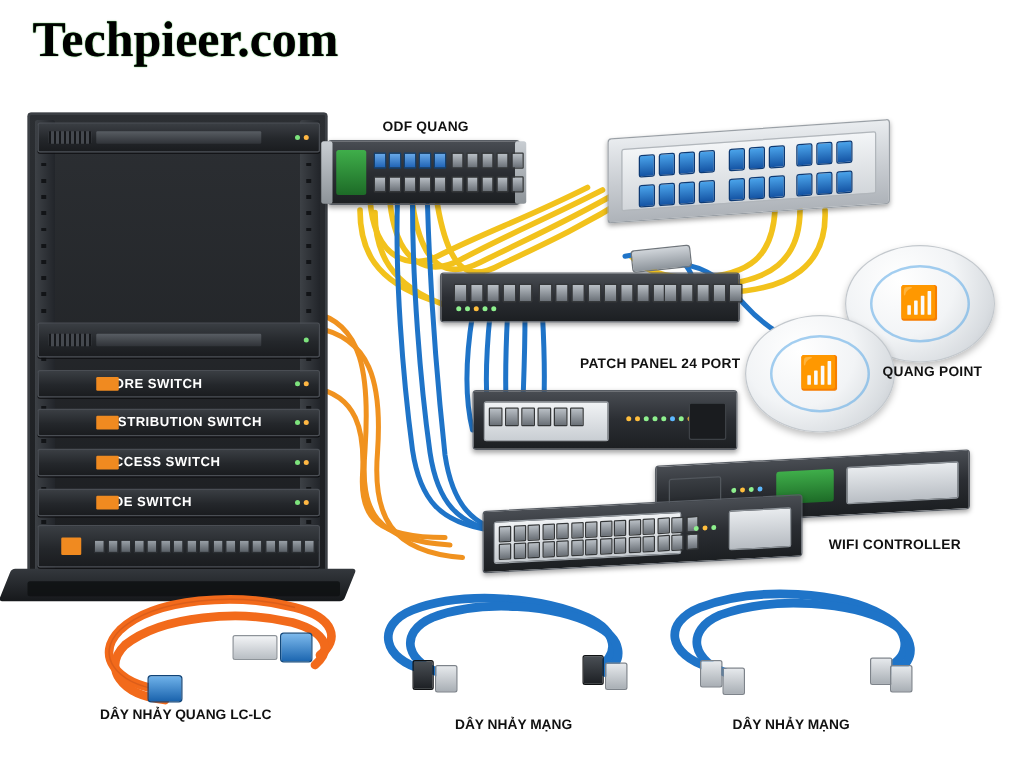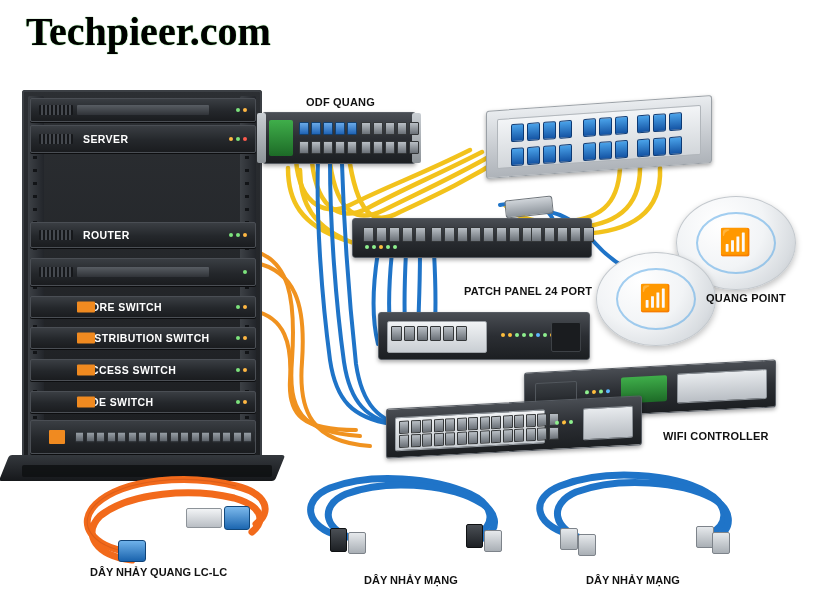--- a/index.html
+++ b/index.html
@@ -270,40 +270,22 @@
 
   <div class="unit" style="top:98px;height:22px;">
     <div class="vent"></div>
     <div class="face-lines"></div>
     <div class="leds">
         <i></i>
         <i class="amber"></i>
       </div>
   </div>
 
-  <div class="unit" style="top:125px;height:26px;">
-    <div class="vent"></div>
-    <span class="uname">SERVER</span>
-    <div class="leds">
-        <i class="amber"></i>
-        <i></i>
-        <i class="red"></i>
-      </div>
-  </div>
-
-
-  <div class="unit" style="top:222px;height:24px;">
-    <div class="vent"></div>
-    <span class="uname">ROUTER</span>
-    <div class="leds">
-        <i></i>
-        <i></i>
-        <i class="amber"></i>
-      </div>
-  </div>
+
+
 
   <div class="unit" style="top:258px;height:26px;">
     <div class="vent"></div>
     <div class="face-lines"></div>
     <div class="leds">
         <i></i>
       </div>
   </div>
 
   <div class="unit" style="top:296px;height:20px;">
@@ -578,19 +560,19 @@
   <div class="conn-dark" style="left:330px;top:528px;z-index:4;"></div>
   <div class="conn-grey" style="left:348px;top:532px;z-index:4;"></div>
   <div class="conn-dark" style="left:466px;top:524px;z-index:4;"></div>
   <div class="conn-grey" style="left:484px;top:530px;z-index:4;"></div>
 
   <div class="conn-grey" style="left:560px;top:528px;z-index:4;"></div>
   <div class="conn-grey" style="left:578px;top:534px;z-index:4;"></div>
   <div class="conn-grey" style="left:696px;top:526px;z-index:4;"></div>
   <div class="conn-grey" style="left:712px;top:532px;z-index:4;"></div>
 
-  <div class="coil-label" style="left:90px;top:566px;">DÂY NHẢY QUANG LC-LC</div>
+  <div class="coil-label" style="left:80px;top:566px;">DÂY NHẢY QUANG LC-LC</div>
   <div class="coil-label" style="left:364px;top:574px;">DÂY NHẢY MẠNG</div>
   <div class="coil-label" style="left:586px;top:574px;">DÂY NHẢY MẠNG</div>
 
   <div class="wm-top">Techpieer.com</div>
 
 </div>
 
 </body></html>

